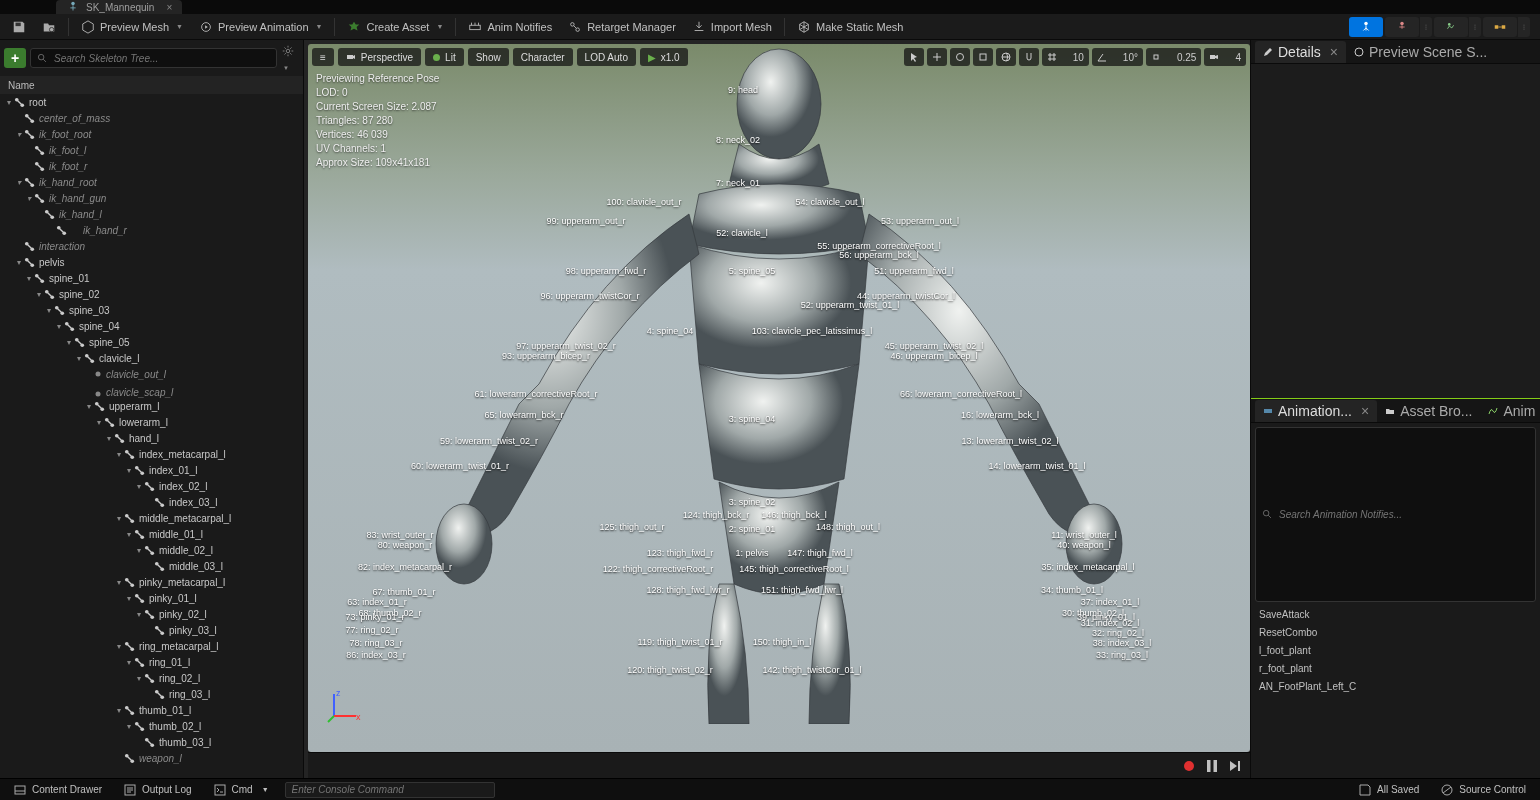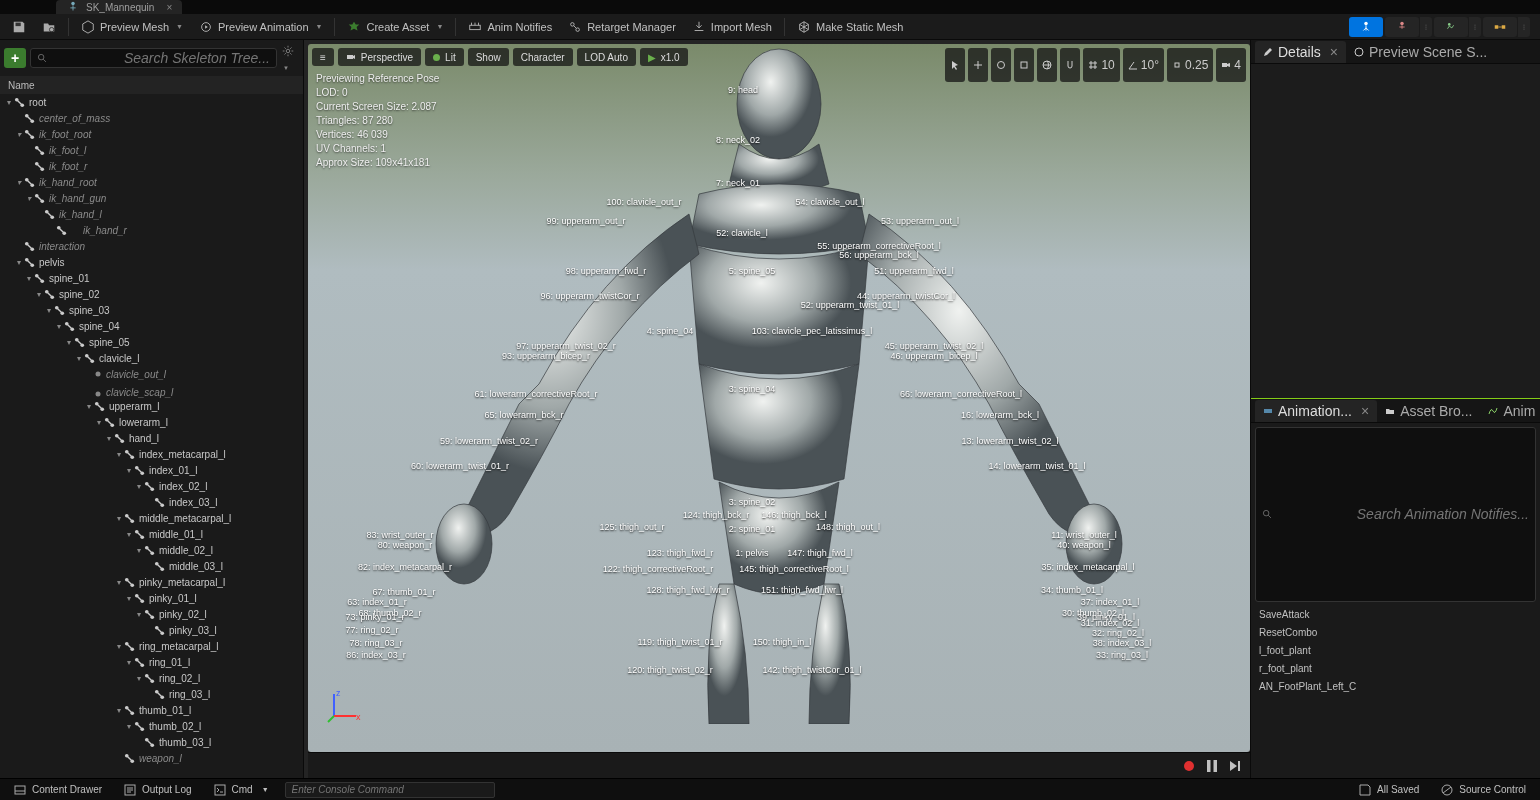--- a/index.html
+++ b/index.html
@@ -24,21 +24,21 @@
 .mode-split .sub { width: 12px; height: 20px; background: #252525; border-radius: 0 3px 3px 0; display: flex; align-items: center; justify-content: center; }
 
 
 .body { display: flex; height: calc(100% - 14px - 26px - 22px); }
 
 
 .tree-panel { width: 304px; background: #1a1a1a; display: flex; flex-direction: column; border-right: 1px solid #0a0a0a; }
 .tree-toolbar { display: flex; align-items: center; gap: 4px; padding: 4px; background: #1a1a1a; }
 .add-btn { width: 22px; height: 20px; background: #3b7c2e; border-radius: 3px; display: flex; align-items: center; justify-content: center; color: #fff; font-weight: bold; font-size: 14px; }
 .search { flex: 1; height: 20px; background: #0f0f0f; border: 1px solid #333; border-radius: 3px; display: flex; align-items: center; padding: 0 6px; gap: 6px; }
-.search input { flex: 1; border: none; background: transparent; outline: none; color: #c0c0c0; font-size: 14px; font-style: italic; text-align: right; }
+.search input { flex: 1; border: none; background: transparent; outline: none; color: #c0c0c0; font-size: 10px; font-style: italic; }
 .gear { width: 18px; color: #888; cursor: pointer; }
 .tree-header { height: 18px; background: #232323; padding-left: 8px; display: flex; align-items: center; font-size: 10px; color: #bbb; }
 .tree-body { flex: 1; overflow-y: auto; position: relative; }
 .tree-body::-webkit-scrollbar { width: 10px; }
 .tree-body::-webkit-scrollbar-track { background: #1a1a1a; }
 .tree-body::-webkit-scrollbar-thumb { background: #444; border-radius: 5px; }
 .tree-item { display: flex; align-items: center; height: 16px; cursor: pointer; font-size: 10px; color: #c8c8c8; }
 .tree-item .arrow { width: 10px; font-size: 8px; color: #888; text-align: center; }
 .tree-item .bone { color: #bbb; margin-right: 4px; }
 .tree-item .bone svg { display: block; }
@@ -47,21 +47,21 @@
 
 .viewport-wrap { flex: 1; display: flex; flex-direction: column; background: #242424; padding: 4px 0 0 4px; }
 .viewport { flex: 1; position: relative; background: linear-gradient(to bottom, #7a8a6a 0%, #9aa89a 18%, #b0bcc0 32%, #a8b2b5 100%); border-radius: 3px; overflow: hidden; }
 
 
 .vp-toolbar { position: absolute; top: 4px; left: 4px; display: flex; align-items: center; gap: 4px; }
 .vp-pill { background: rgba(20,20,20,0.75); border-radius: 3px; padding: 2px 8px; height: 18px; display: flex; align-items: center; gap: 5px; color: #ddd; font-size: 10px; cursor: pointer; }
 .vp-pill .dot-g { width: 7px; height: 7px; border-radius: 50%; background: #6ab04c; }
 .vp-pill .play { color: #6ab04c; }
 .vp-toolbar-right { position: absolute; top: 4px; right: 4px; display: flex; gap: 3px; }
-.vp-ctrl { background: rgba(20,20,20,0.75); border-radius: 3px; min-width: 20px; height: 34px; display: flex; align-items: center; justify-content: center; padding: 0 5px; color: #ccc; font-size: 12px; gap: 3px; cursor: pointer; }
+.vp-ctrl { background: rgba(20,20,20,0.75); border-radius: 3px; min-width: 20px; height: 18px; display: flex; align-items: center; justify-content: center; padding: 0 5px; color: #ccc; font-size: 10px; gap: 16px; cursor: pointer; }
 
 
 .vp-stats { position: absolute; top: 28px; left: 8px; font-size: 10px; color: #eee; text-shadow: 0 1px 2px rgba(0,0,0,0.6); line-height: 14px; }
 
 
 .skeleton-overlay { position: absolute; inset: 0; }
 .bone-label { position: absolute; font-size: 9px; color: #fff; text-shadow: 0 1px 2px rgba(0,0,0,0.9); white-space: nowrap; }
 .axis { position: absolute; bottom: 28px; left: 18px; }
 
 
@@ -881,21 +881,21 @@
           <div class="bone-label" style="left: 598px; top: 247px; transform: translateX(-50%);">44: upperarm_twistCor_l</div>
           <div class="bone-label" style="left: 542px; top: 256px; transform: translateX(-50%);">52: upperarm_twist_01_l</div>
           <div class="bone-label" style="left: 362px; top: 282px; transform: translateX(-50%);">4: spine_04</div>
           <div class="bone-label" style="left: 504px; top: 282px; transform: translateX(-50%);">103: clavicle_pec_latissimus_l</div>
           <div class="bone-label" style="left: 258px; top: 297px; transform: translateX(-50%);">97: upperarm_twist_02_r</div>
           <div class="bone-label" style="left: 626px; top: 297px; transform: translateX(-50%);">45: upperarm_twist_02_l</div>
           <div class="bone-label" style="left: 626px; top: 307px; transform: translateX(-50%);">46: upperarm_bicep_l</div>
           <div class="bone-label" style="left: 238px; top: 307px; transform: translateX(-50%);">93: upperarm_bicep_r</div>
           <div class="bone-label" style="left: 228px; top: 345px; transform: translateX(-50%);">61: lowerarm_correctiveRoot_r</div>
           <div class="bone-label" style="left: 653px; top: 345px; transform: translateX(-50%);">66: lowerarm_correctiveRoot_l</div>
-          <div class="bone-label" style="left: 444px; top: 340px; transform: translateX(-50%);">3: spine_04</div>
+          <div class="bone-label" style="left: 444px; top: 370px; transform: translateX(-50%);">3: spine_04</div>
           <div class="bone-label" style="left: 216px; top: 366px; transform: translateX(-50%);">65: lowerarm_bck_r</div>
           <div class="bone-label" style="left: 692px; top: 366px; transform: translateX(-50%);">16: lowerarm_bck_l</div>
           <div class="bone-label" style="left: 181px; top: 392px; transform: translateX(-50%);">59: lowerarm_twist_02_r</div>
           <div class="bone-label" style="left: 702px; top: 392px; transform: translateX(-50%);">13: lowerarm_twist_02_l</div>
           <div class="bone-label" style="left: 152px; top: 417px; transform: translateX(-50%);">60: lowerarm_twist_01_r</div>
           <div class="bone-label" style="left: 729px; top: 417px; transform: translateX(-50%);">14: lowerarm_twist_01_l</div>
           <div class="bone-label" style="left: 444px; top: 453px; transform: translateX(-50%);">3: spine_02</div>
           <div class="bone-label" style="left: 408px; top: 466px; transform: translateX(-50%);">124: thigh_bck_r</div>
           <div class="bone-label" style="left: 486px; top: 466px; transform: translateX(-50%);">146: thigh_bck_l</div>
           <div class="bone-label" style="left: 324px; top: 478px; transform: translateX(-50%);">125: thigh_out_r</div>

